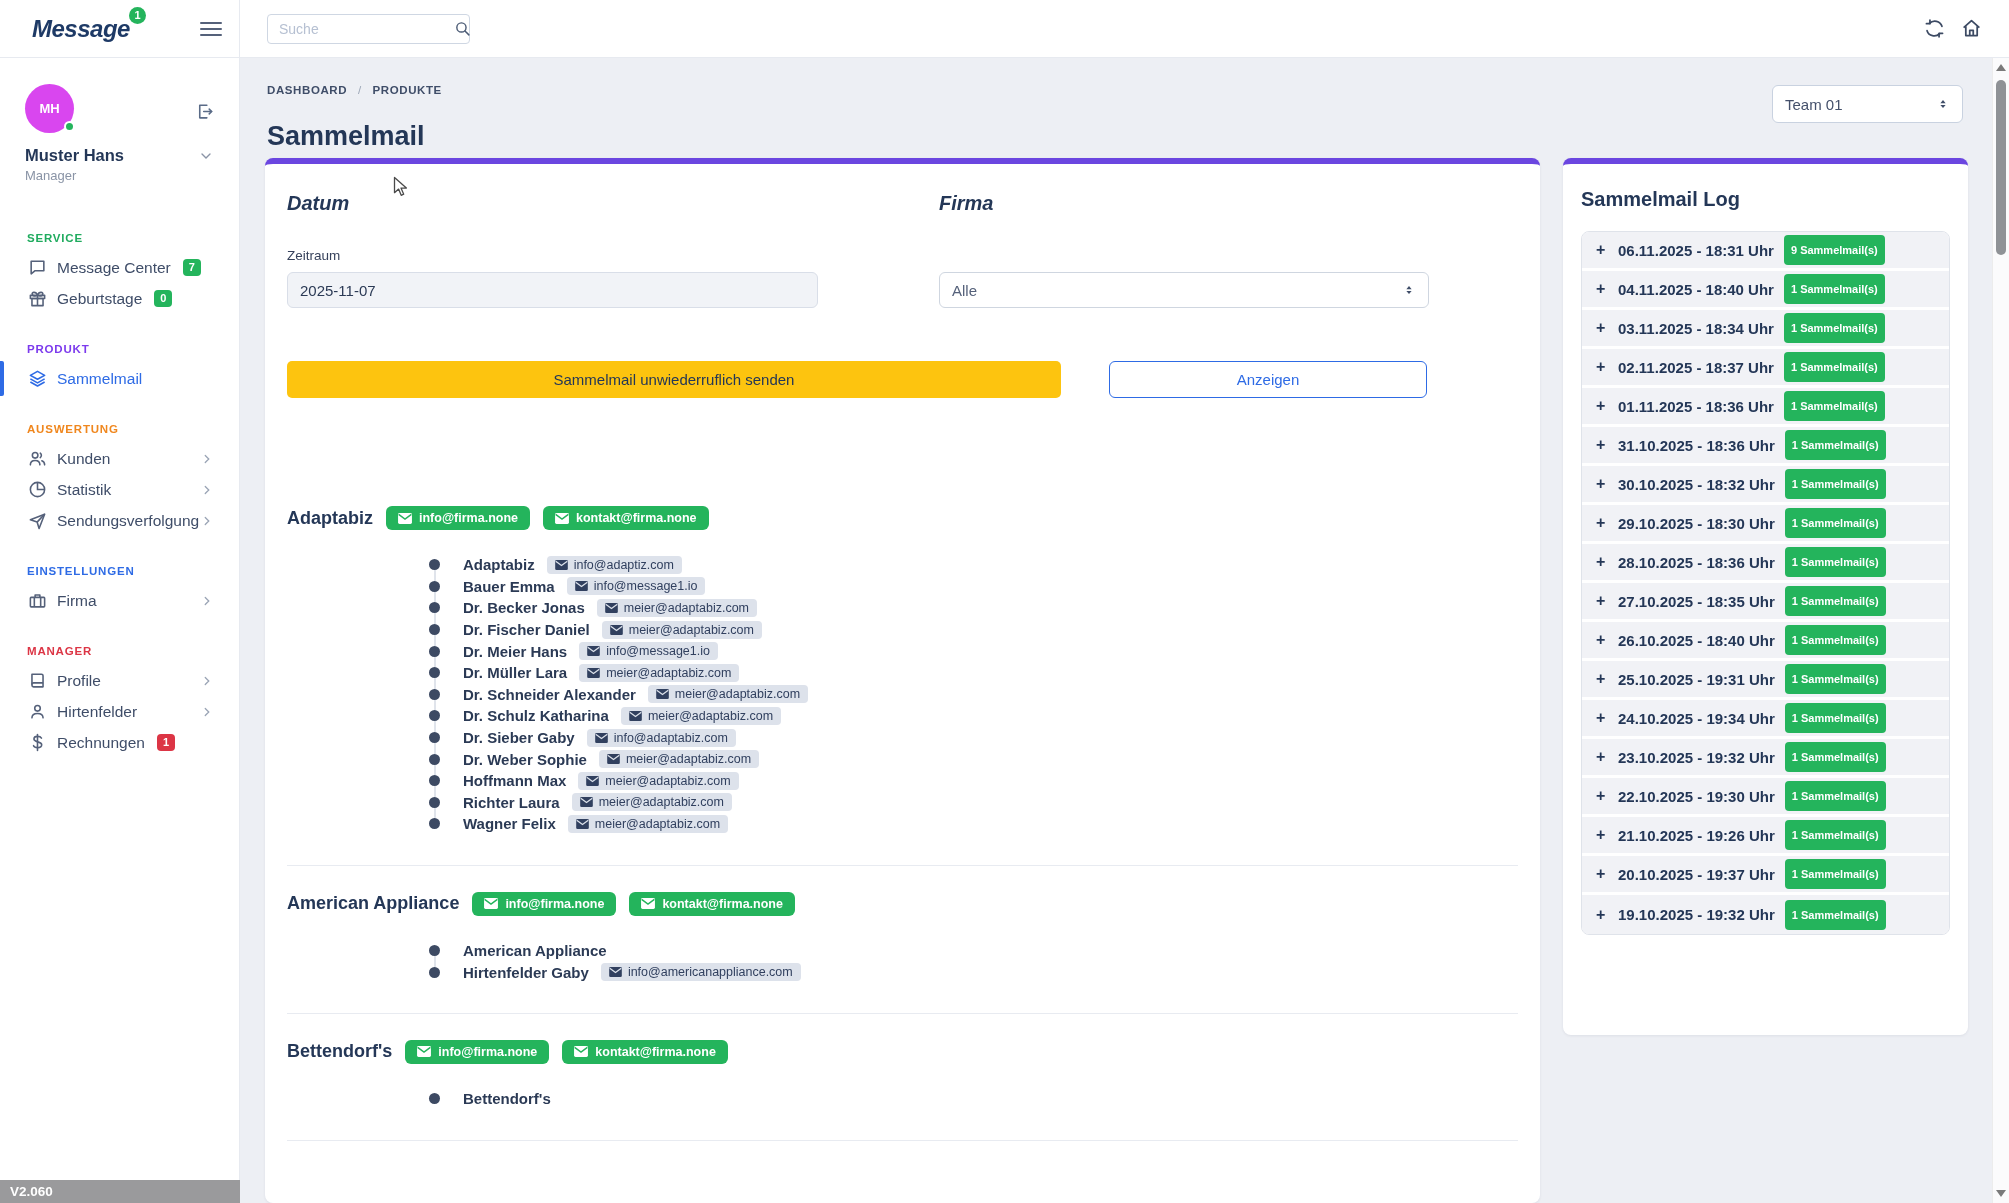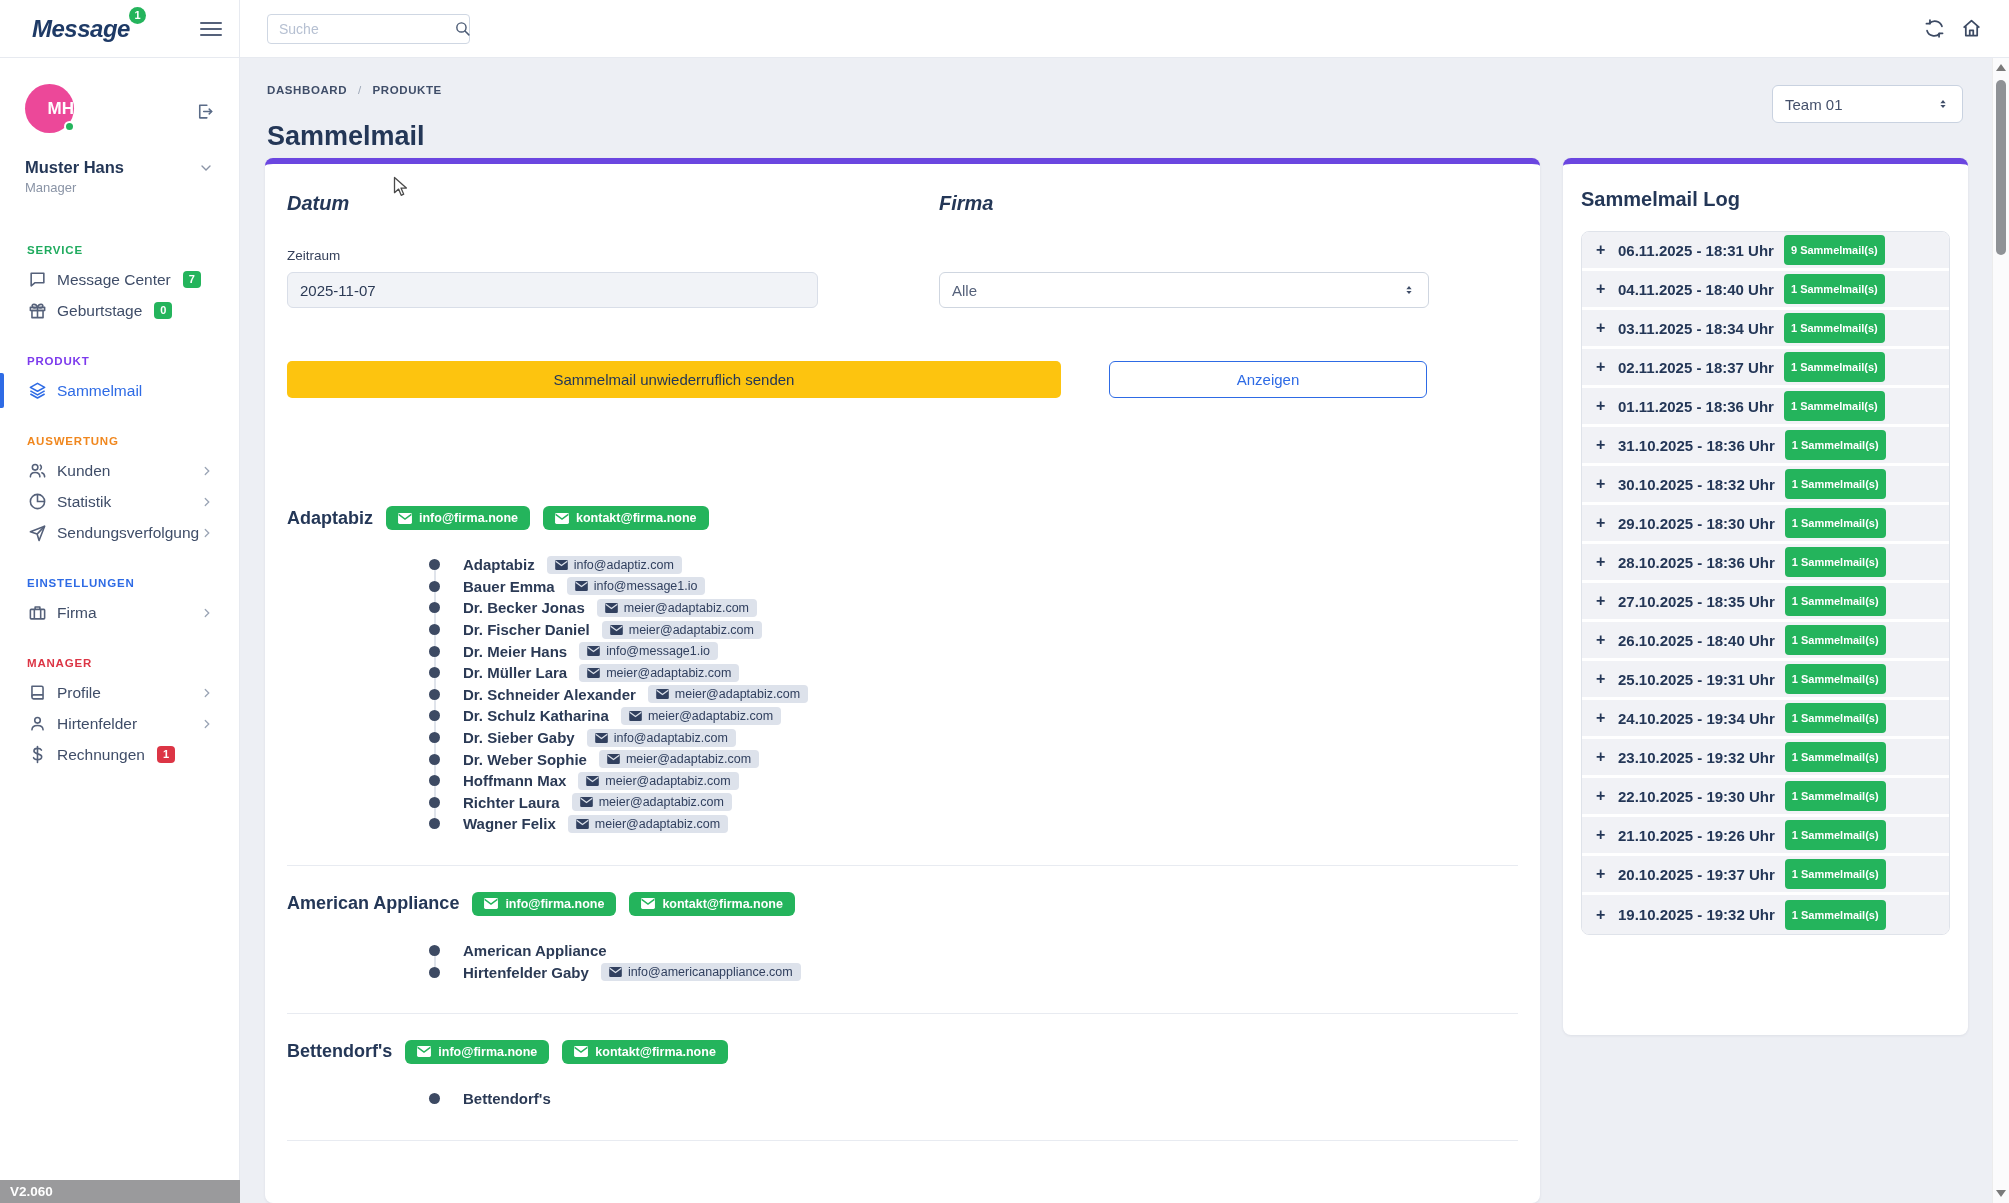--- a/index.html
+++ b/index.html
@@ -12,26 +12,26 @@
   .sb-head{height:58px;display:flex;align-items:center;justify-content:space-between;
     padding:0 17px 0 32px;border-bottom:1px solid #e7eaf0;}
   .logo{font-size:24px;font-weight:800;font-style:italic;color:#1e3a66;position:relative;letter-spacing:-.5px;}
   .logo .sup{position:absolute;top:-8px;right:-16px;width:17px;height:17px;border-radius:50%;
     background:#24b45c;color:#fff;font-size:11px;font-weight:700;font-style:normal;
     display:flex;align-items:center;justify-content:center;}
   .burger{width:22px;cursor:pointer;}
   .burger span{display:block;height:2px;background:#55617a;margin:4px 0;border-radius:1px;}
 
   .sb-profile{position:relative;padding:26px 25px 0 25px;}
-  .avatar{width:49px;height:49px;border-radius:50%;background:#ec4899;color:#fff;
-    display:flex;align-items:center;justify-content:flex-end;font-size:17px;font-weight:700;position:relative;}
+  .avatar{width:49px;height:49px;border-radius:50%;background:#d946ef;color:#fff;
+    display:flex;align-items:center;justify-content:center;font-size:13px;font-weight:700;position:relative;}
   .avatar .dot{position:absolute;right:-1px;bottom:1px;width:11px;height:11px;border-radius:50%;
     background:#24b45c;border:2px solid #fff;}
   .logout{position:absolute;right:25px;top:44px;color:#5a6b87;}
-  .uname{margin-top:25px;font-size:16.5px;font-weight:700;color:#243757;display:flex;align-items:center;}
+  .uname{margin-top:13px;font-size:16.5px;font-weight:700;color:#243757;display:flex;align-items:center;}
   .uname .chev{margin-left:auto;color:#8a94a6;}
   .urole{margin-top:3px;font-size:13px;color:#8a94a6;}
 
   .nav-section{margin-top:29px;}
   .nav-section.first{margin-top:49px;}
   .nav-label{margin:0 0 8px 27px;font-size:11.5px;font-weight:700;letter-spacing:.8px;}
   .c-green{color:#1fab5e;} .c-purple{color:#7c3aed;} .c-orange{color:#f0871e;}
   .c-blue{color:#2e6be5;} .c-red{color:#dc3545;}
   .nav-item{position:relative;display:flex;align-items:center;height:31px;
     padding:0 25px 0 27px;font-size:15.5px;color:#3f4d68;cursor:pointer;}

